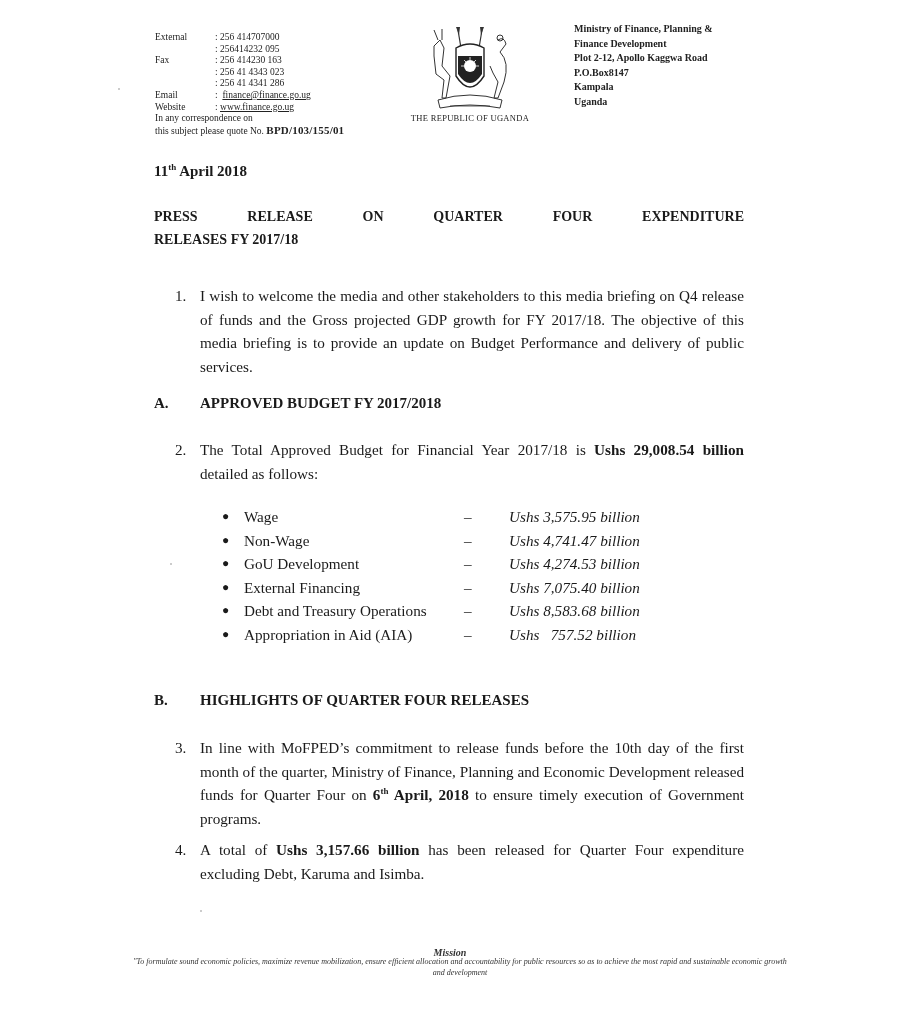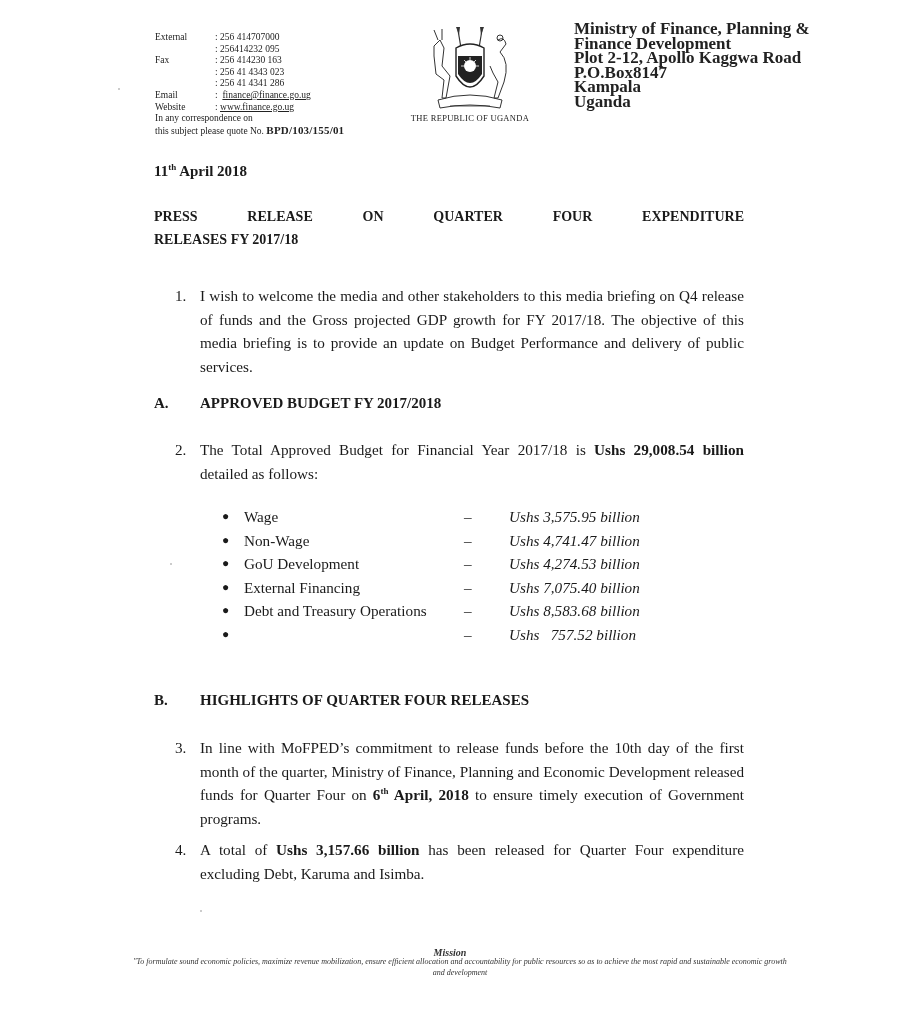--- a/index.html
+++ b/index.html
@@ -13,21 +13,21 @@
     .contacts .val { }
     .contacts .link { text-decoration: underline; }
     .contacts .ref-line { white-space: nowrap; }
     .contacts .refno { font-size: 11px; font-weight: bold; letter-spacing: 0.2px; }
 
     
     .crest { left: 420px; top: 26px; width: 100px; height: 88px; }
     .crest-caption { left: 400px; top: 113px; width: 140px; text-align: center; font-size: 8.5px; letter-spacing: 0.3px; color: #222; }
 
     
-    .ministry { left: 574px; top: 22px; font-size: 17px; line-height: 14.5px; font-weight: bold; color: #222; }
+    .ministry { left: 574px; top: 22px; font-size: 10px; line-height: 14.5px; font-weight: bold; color: #222; }
 
     
     .date { left: 154px; top: 162px; font-size: 15px; font-weight: bold; }
     .date sup { font-size: 9px; }
     .title { left: 154px; top: 205px; width: 590px; font-size: 14px; font-weight: bold; line-height: 23px; text-align: justify; text-align-last: left; }
     .title .l1 { display: block; text-align: justify; text-align-last: justify; }
 
     
     .para { font-size: 15.2px; line-height: 23.5px; text-align: justify; }
     .num { position: absolute; left: -25px; }
@@ -186,20 +186,21 @@
     <span class="amt">Ushs 7,075.40 billion</span>
   </div>
   <div class="brow">
     <span class="bullet">●</span>
     <span class="item">Debt and Treasury Operations</span>
     <span class="dash">–</span>
     <span class="amt">Ushs 8,583.68 billion</span>
   </div>
   <div class="brow">
     <span class="bullet">●</span>
+    <span class="item">Appropriation in Aid (AIA)</span>
     <span class="dash">–</span>
     <span class="amt">Ushs   757.52 billion</span>
   </div>
 </div>
 
 <div class="abs section secB">
   <span class="sec-letter">B.</span>
   <span class="sec-title">HIGHLIGHTS OF QUARTER FOUR RELEASES</span>
 </div>
 

